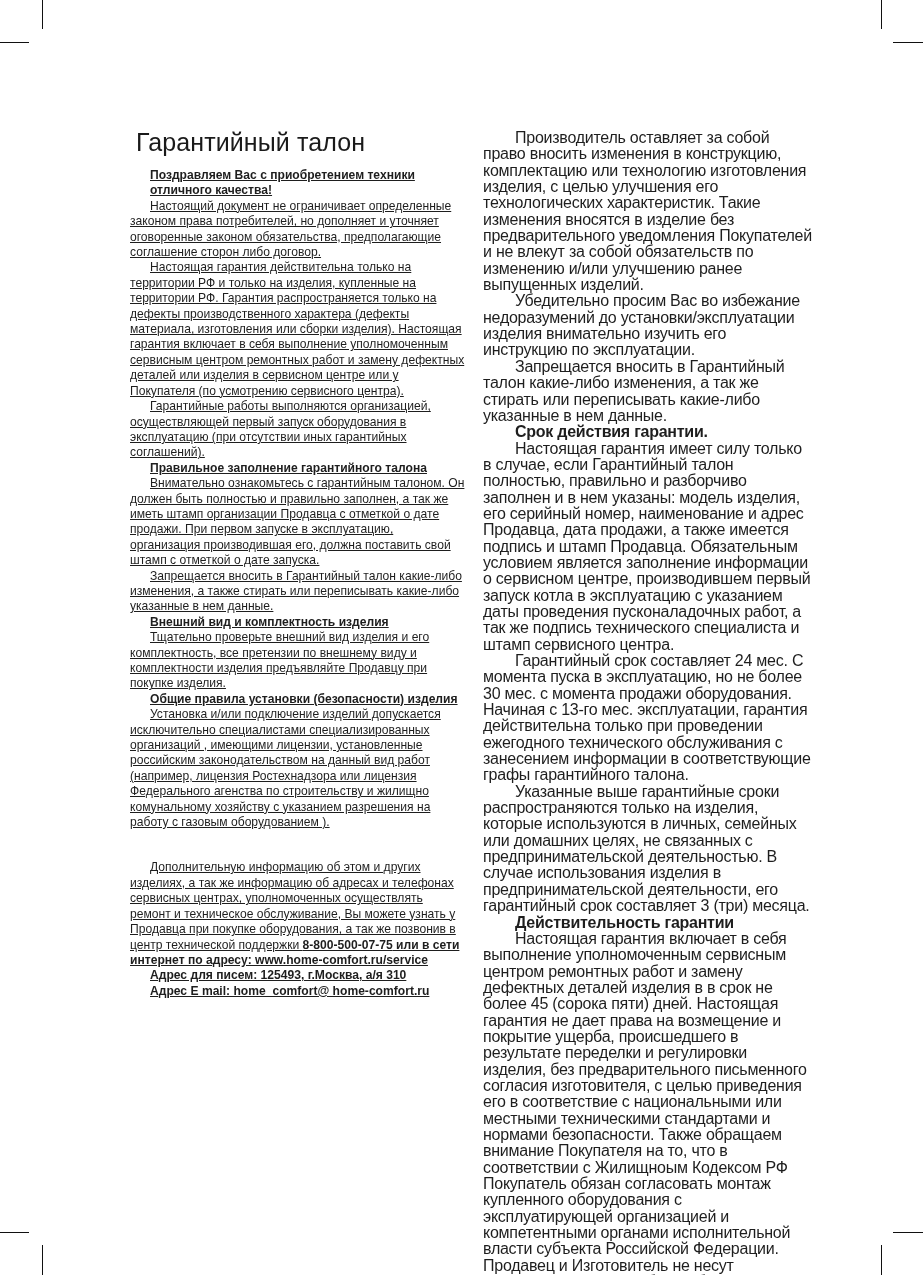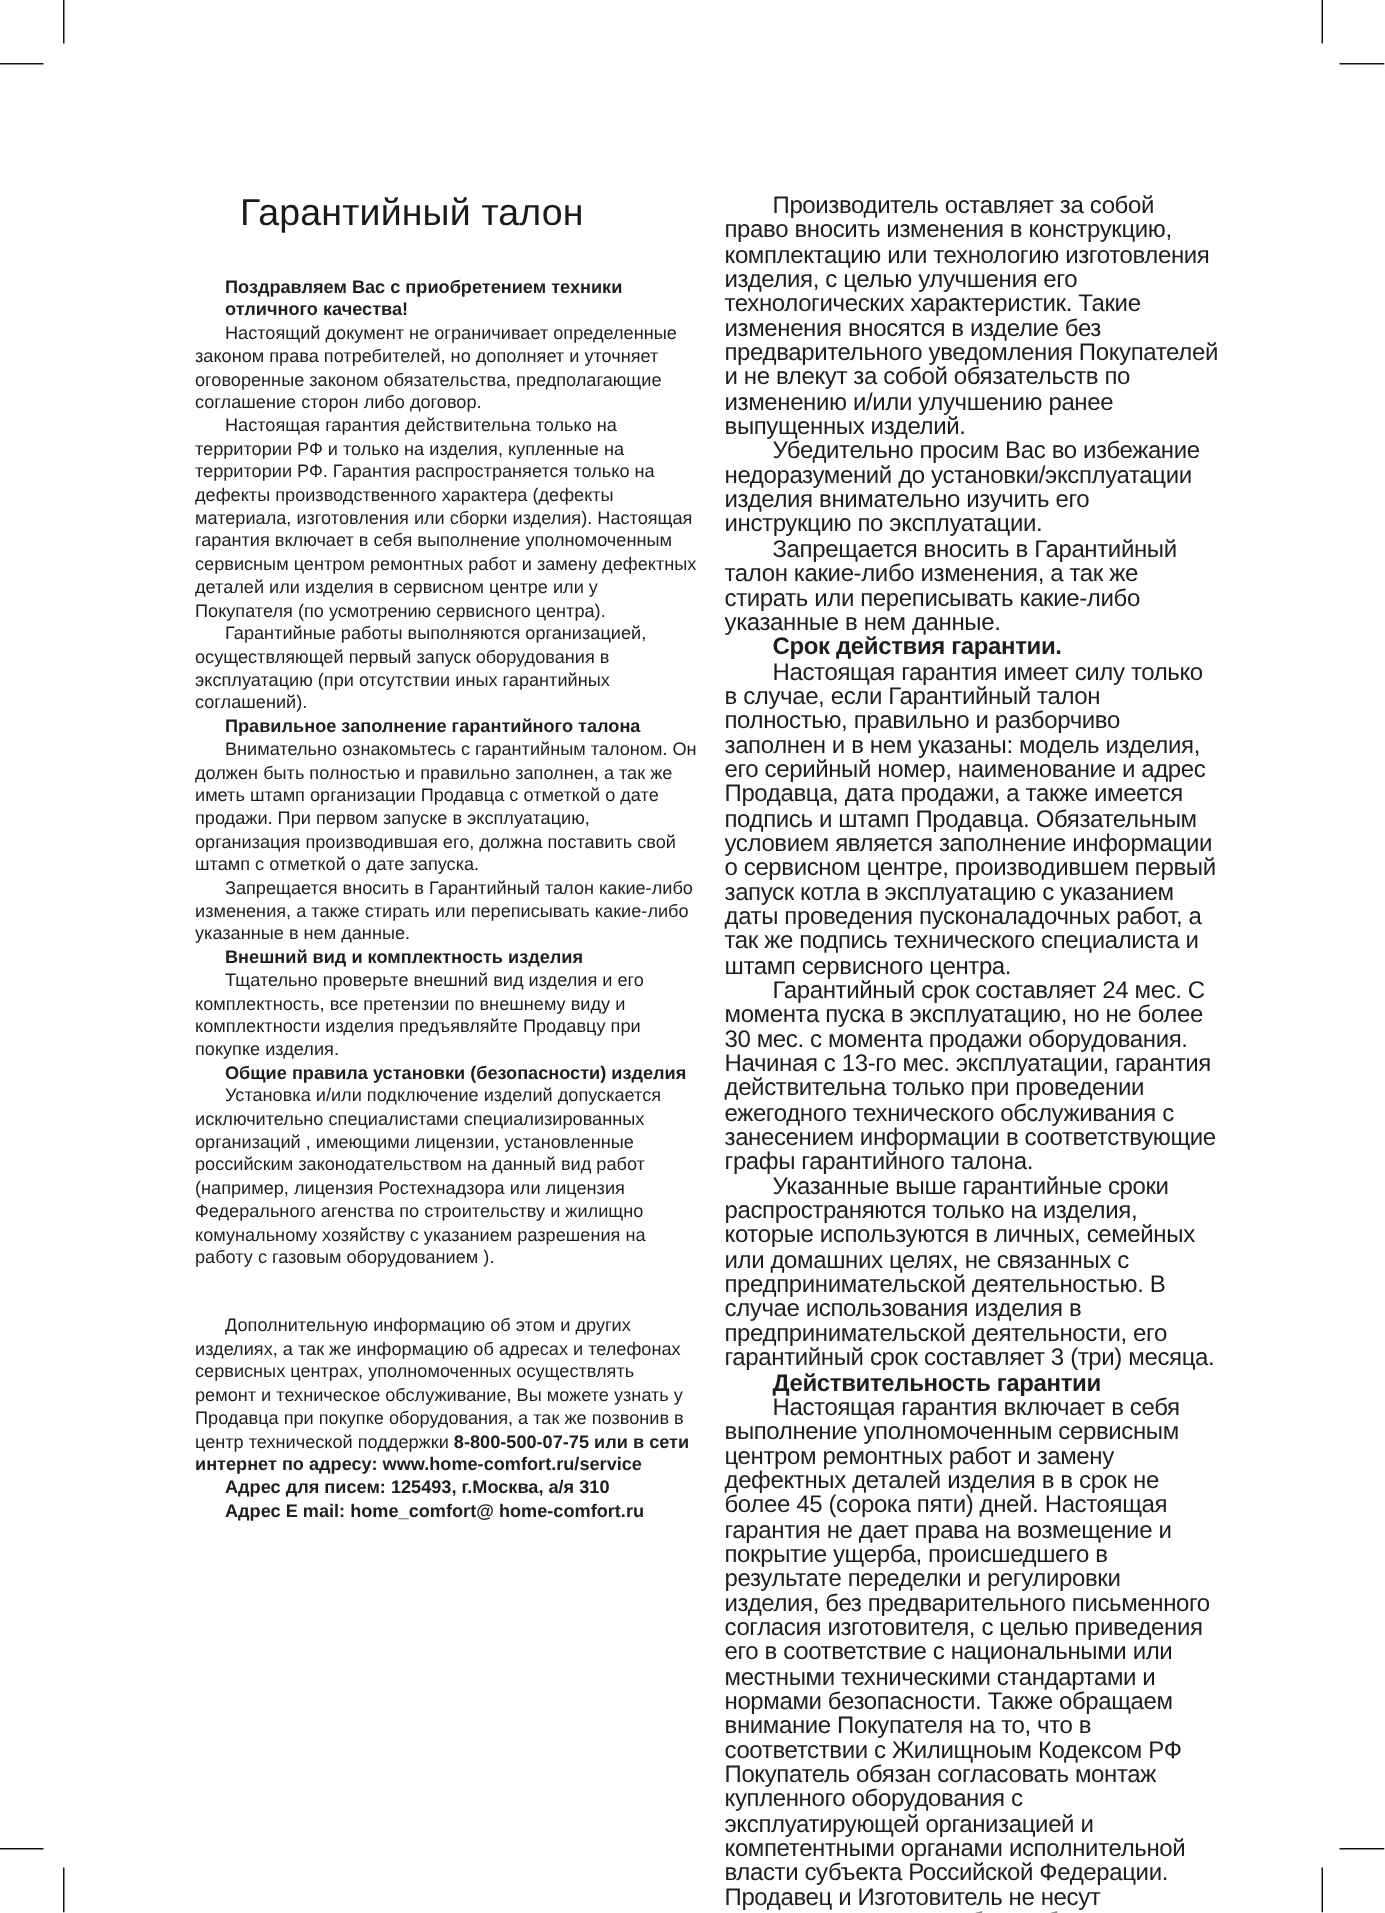--- a/index.html
+++ b/index.html
@@ -1,20 +1,20 @@
 <!DOCTYPE html>
 <html><head>
 <meta charset="utf-8">
 <style>
   html, body { margin: 0; padding: 0; background: #ffffff; }
   body { width: 923px; height: 1275px; position: relative; overflow: hidden; color: #1e1e1e; font-family: "Liberation Sans", sans-serif; }
   .crop { position: absolute; background: #111; }
-  .page-title { position: absolute; left: 160px; top: 128px; font-size: 25px; font-weight: normal; margin: 0; color: #1a1a1a; letter-spacing: 0.1px; font-family: "Liberation Sans", sans-serif; }
+  .page-title { position: absolute; left: 136px; top: 128px; font-size: 25px; font-weight: normal; margin: 0; color: #1a1a1a; letter-spacing: 0.1px; font-family: "Liberation Sans", sans-serif; }
   .col { position: absolute; }
-  .col-left { left: 130px; top: 184px; width: 335px; font-size: 12.1px; line-height: 15.4px; }
+  .col-left { left: 130px; top: 168px; width: 335px; font-size: 12.1px; line-height: 15.4px; text-decoration: underline; }
   .col-right { left: 483px; top: 130px; width: 330px; font-size: 16px; line-height: 16.35px; letter-spacing: -0.25px; }
   .col p { margin: 0; }
   .col-left p.para { text-indent: 20px; }
   .col-left .heading { font-weight: bold; padding-left: 20px; }
   .col-left .heading.wrap { padding-left: 0; text-indent: 20px; }
   .col-right p.para { text-indent: 32px; }
   .col-right .heading { font-weight: bold; padding-left: 32px; }
   .col-right .heading.flush { padding-left: 0; }
   .col-right .bullet { text-indent: 0; }
   .gap { height: 15px; }

